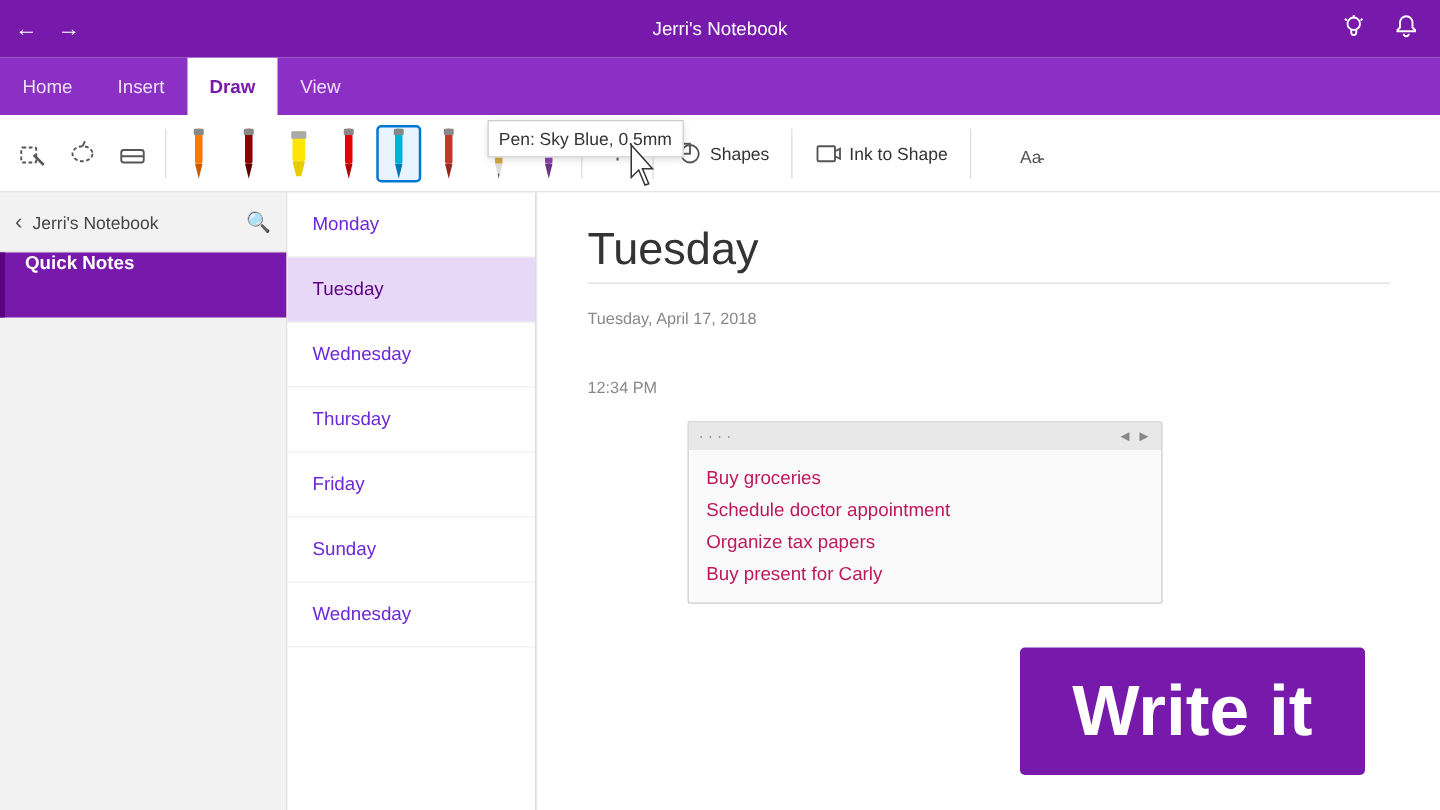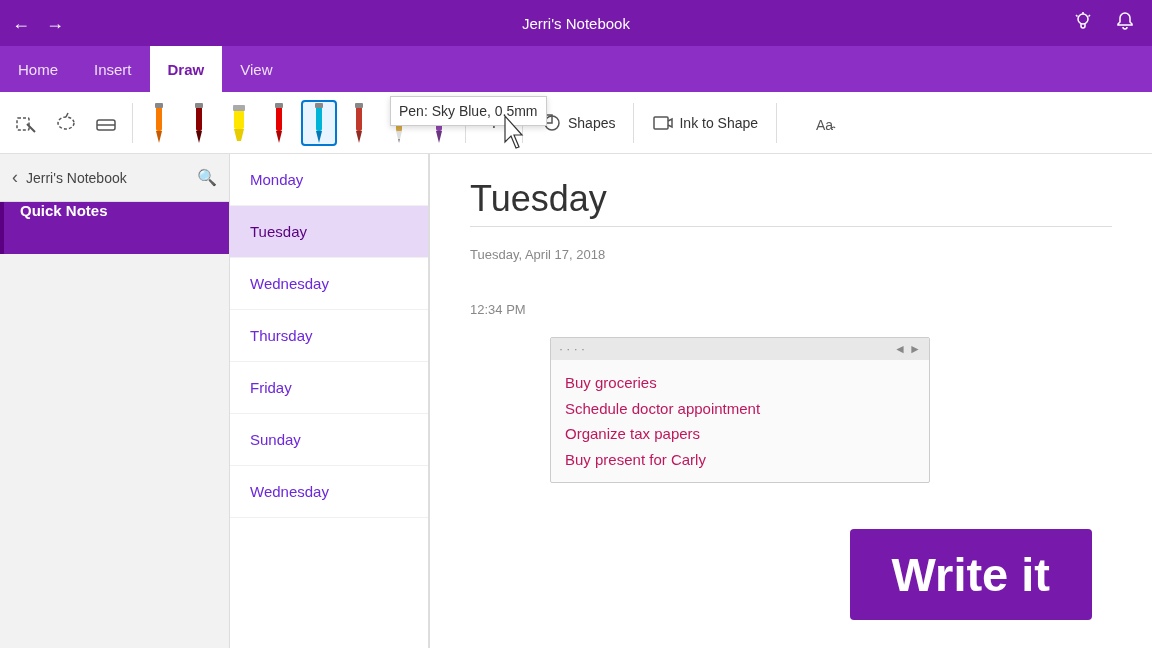--- a/index.html
+++ b/index.html
@@ -250,21 +250,21 @@
       color: #be185d;
     }
 
     
     .write-it-banner {
       position: absolute;
       bottom: 28px;
       right: 60px;
       background: #7719aa;
       color: #fff;
-      font-size: 47px;
+      font-size: 57px;
       font-weight: 700;
       padding: 18px 42px;
       border-radius: 4px;
     }
 
     
     .plus-btn {
       width: 32px;
       height: 32px;
       display: flex;

